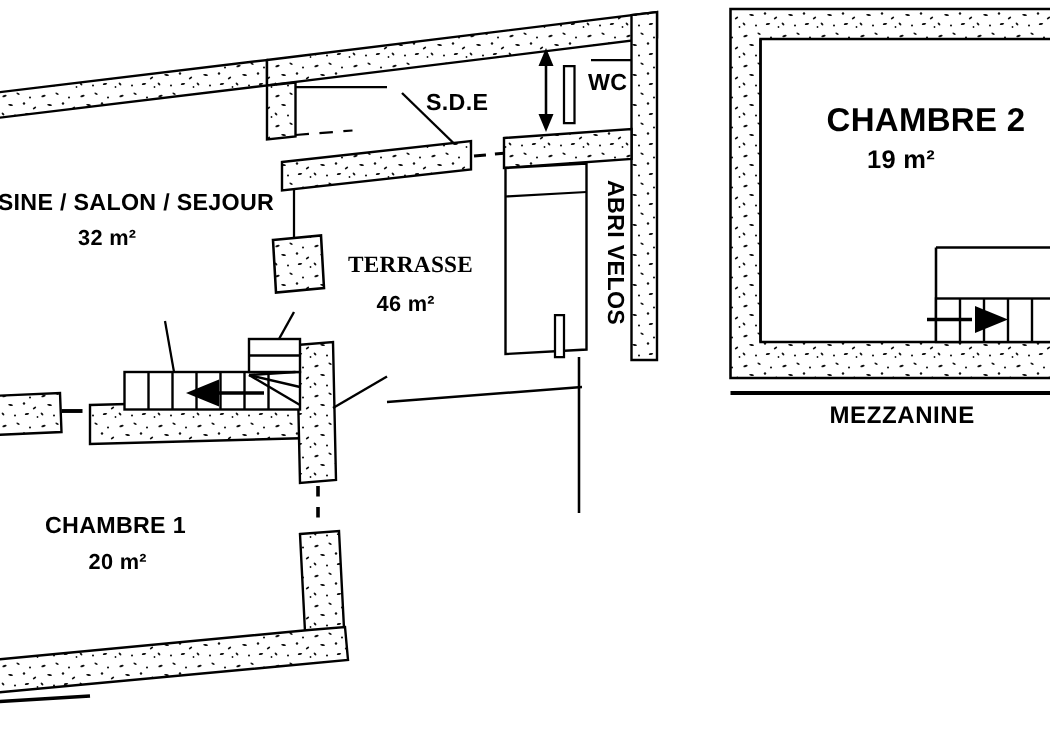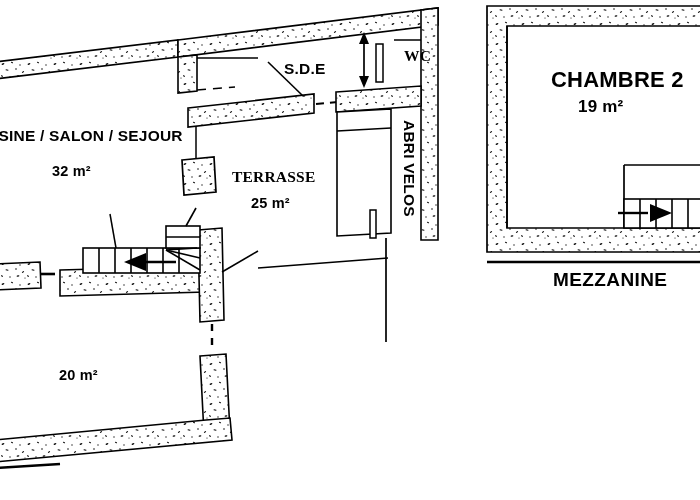--- a/index.html
+++ b/index.html
@@ -4,21 +4,21 @@
 <style>
   html,body{margin:0;padding:0;background:#ffffff;}
   body{width:700px;height:500px;overflow:hidden;
        font-family:"Liberation Sans",sans-serif;color:#000;}
   #plan{position:relative;width:700px;height:500px;background:#fff;}
   svg{position:absolute;left:0;top:0;}
   .lbl{position:absolute;font-weight:bold;color:#000;white-space:nowrap;
        letter-spacing:.2px;line-height:1;}
   .rm{font-size:15.5px;}
   .area{font-size:14.5px;}
-  .sheet{font-size:19px;letter-spacing:.4px;}
+  .sheet{font-size:16px;letter-spacing:.4px;}
   .rot{transform:rotate(90deg);transform-origin:left top;}
 </style>
 </head>
 <body>
 
 <div id="plan">
 
 <svg width="700" height="500" viewBox="0 0 700 500">
   <defs>
     <pattern id="spk" width="26" height="20" patternUnits="userSpaceOnUse">
@@ -143,31 +143,32 @@
       <path d="M 672,213 L 650,204 L 650,222 Z" fill="#000"></path>
     </g>
 
     <line x1="487" y1="262" x2="705" y2="262" stroke="#000" stroke-width="2.6"></line>
   </g>
 
   <line x1="-5" y1="468" x2="60" y2="464" stroke="#000" stroke-width="2.4"></line>
 </svg>
 
 <div class="lbl rm" style="left:-6px;top:128px;">ISINE / SALON / SEJOUR</div>
-<div class="lbl area" style="left:52px;top:164px;">32 m²</div>
+<div class="lbl area" style="left:52px;top:152px;">32 m²</div>
 
 <div class="lbl rm" style="left:232px;top:169px;font-family:Liberation Serif, serif;">TERRASSE</div>
-<div class="lbl area" style="left:251px;top:196px;">25 m²</div>
+<div class="lbl area" style="left:251px;top:196px;">46 m²</div>
 
 <div class="lbl rm" style="left:284px;top:61px;">S.D.E</div>
 
-<div class="lbl rm" style="left:404px;top:48px;font-family:Liberation Serif, serif;">WC</div>
+<div class="lbl rm" style="left:392px;top:48px;">WC</div>
 
 <div class="lbl rm rot" style="left:417px;top:120px;">ABRI VELOS</div>
 
+<div class="lbl rm" style="left:30px;top:343px;">CHAMBRE 1</div>
 <div class="lbl area" style="left:59px;top:368px;">20 m²</div>
 
 <div class="lbl rm" style="left:551px;top:69px;font-size:22px;">CHAMBRE 2</div>
 <div class="lbl area" style="left:578px;top:98px;font-size:17px;">19 m²</div>
 
 <div class="lbl sheet" style="left:553px;top:270px;">MEZZANINE</div>
 
 </div>
 
 </body></html>

